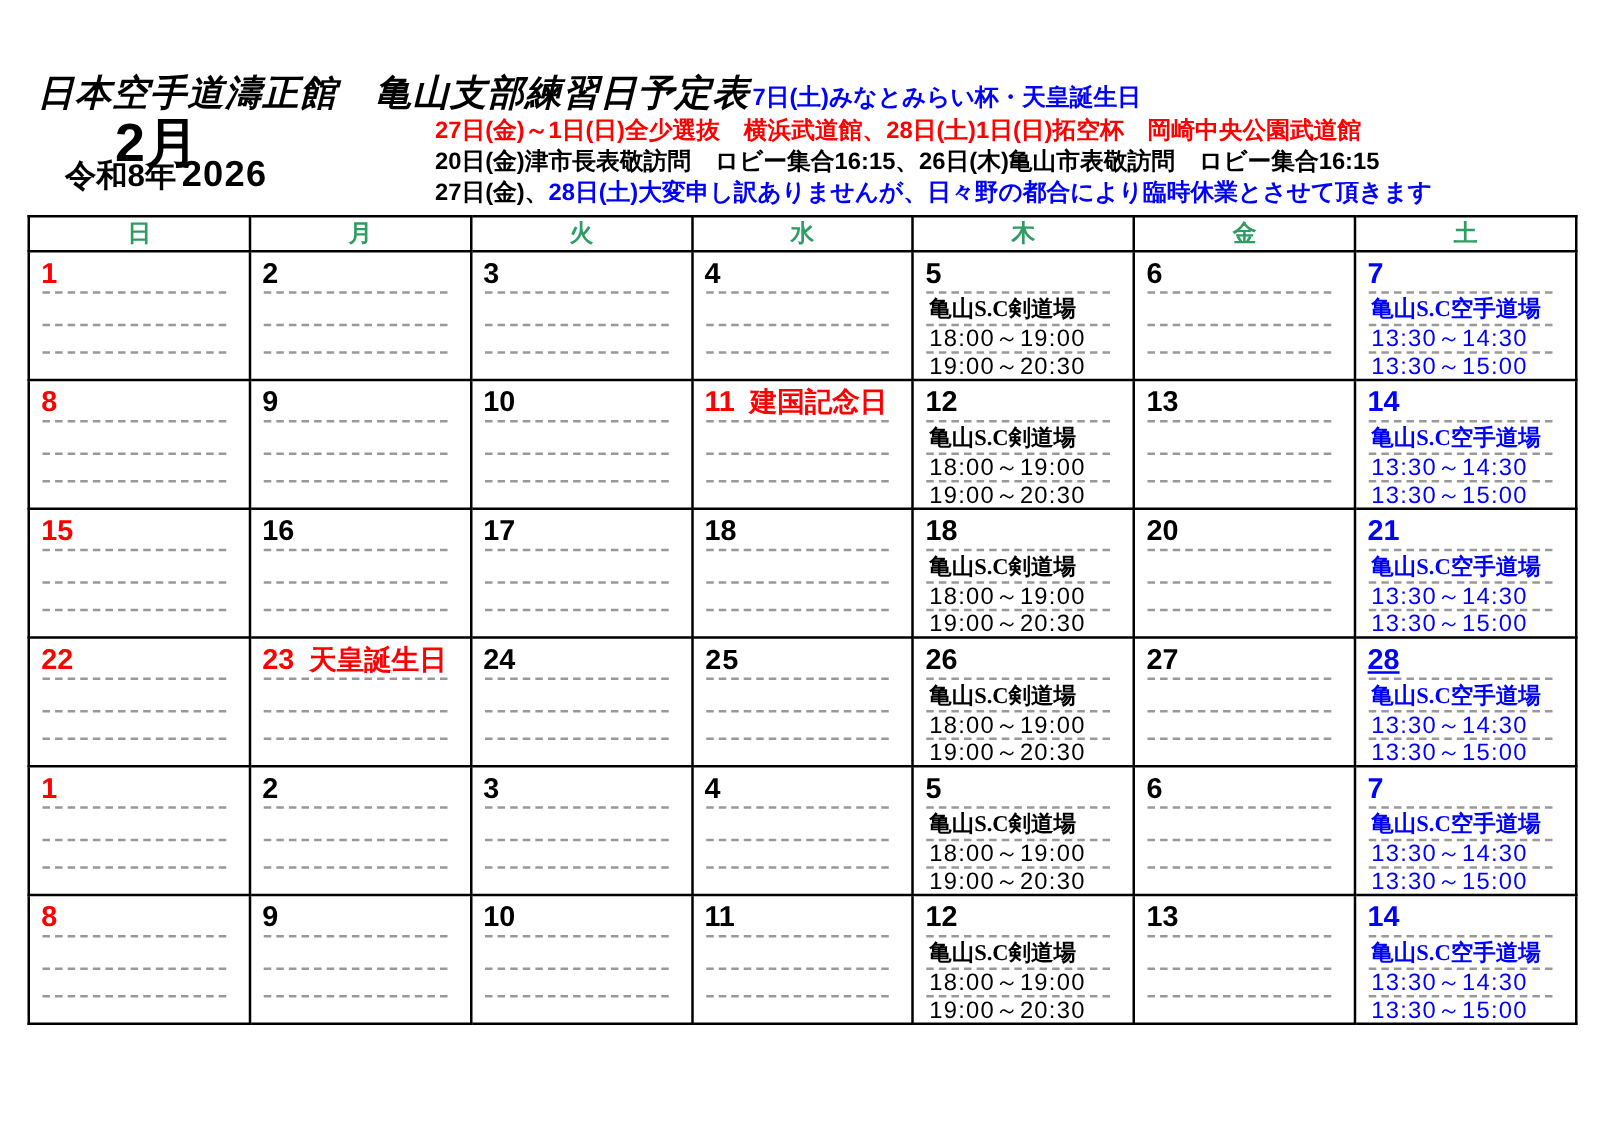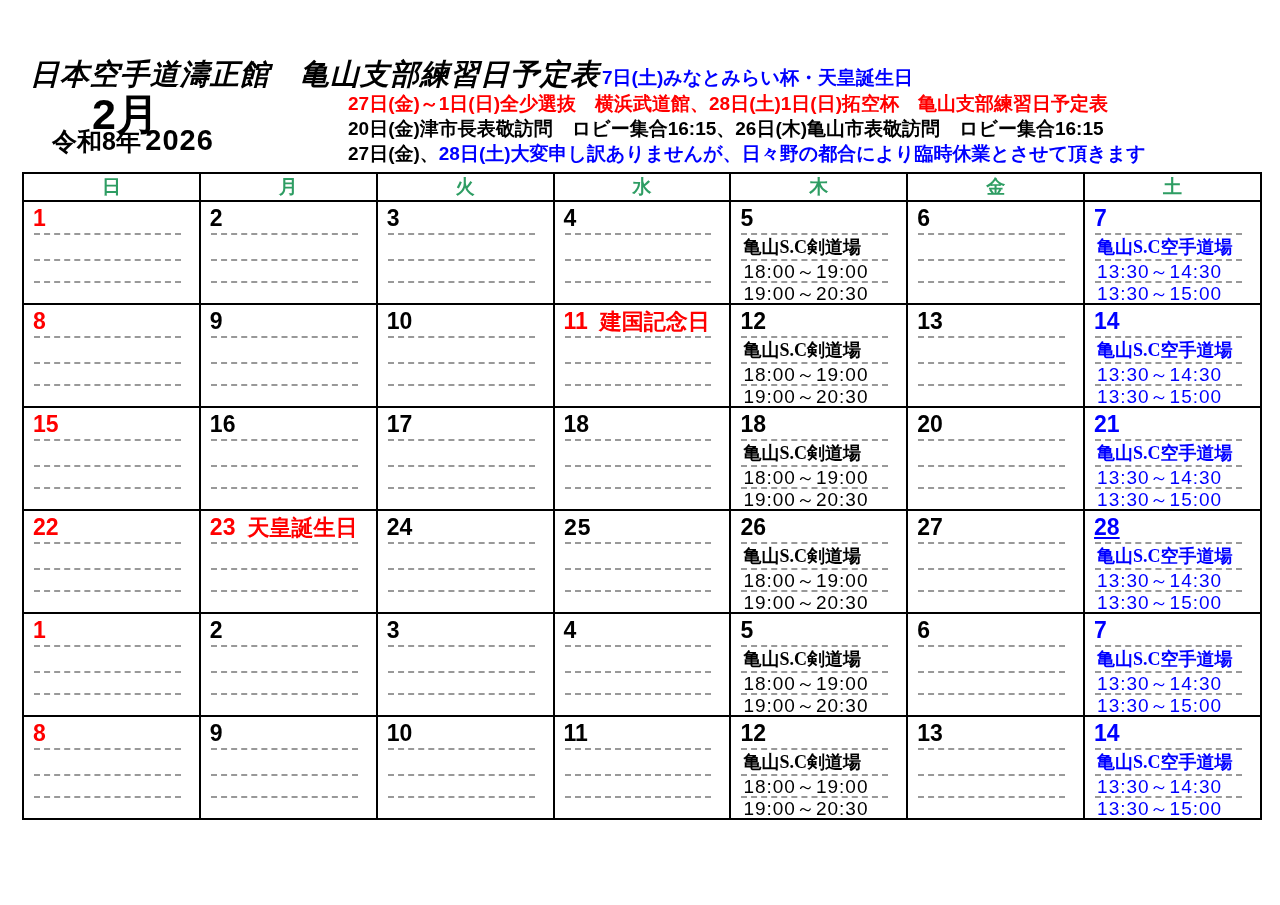--- a/index.html
+++ b/index.html
@@ -50,21 +50,21 @@
   <span class="title">日本空手道濤正館　亀山支部練習日予定表</span><span class="note-top-blue">7日(土)みなとみらい杯・天皇誕生日</span>
 </div>
 
 <div class="month-label">2月</div>
 
 <div class="era-line">
   <span class="era">令和8年</span>
   <span class="year">2026</span>
 </div>
 
-<div class="note note-red">27日(金)～1日(日)全少選抜　横浜武道館、28日(土)1日(日)拓空杯　亀山支部練習日予定表</div>
+<div class="note note-red">27日(金)～1日(日)全少選抜　横浜武道館、28日(土)1日(日)拓空杯　岡崎中央公園武道館</div>
 <div class="note note-black">20日(金)津市長表敬訪問　ロビー集合16:15、26日(木)亀山市表敬訪問　ロビー集合16:15</div>
 <div class="note note-mixed">
   <span class="black-part">27日(金)、</span><span class="blue-part">28日(土)大変申し訳ありませんが、日々野の都合により臨時休業とさせて頂きます</span>
 </div>
 
 <table class="cal">
   <thead>
     <tr id="weekday-row">
         <th style="color: rgb(46, 157, 99);">日</th>
         <th style="color: rgb(46, 157, 99);">月</th>

